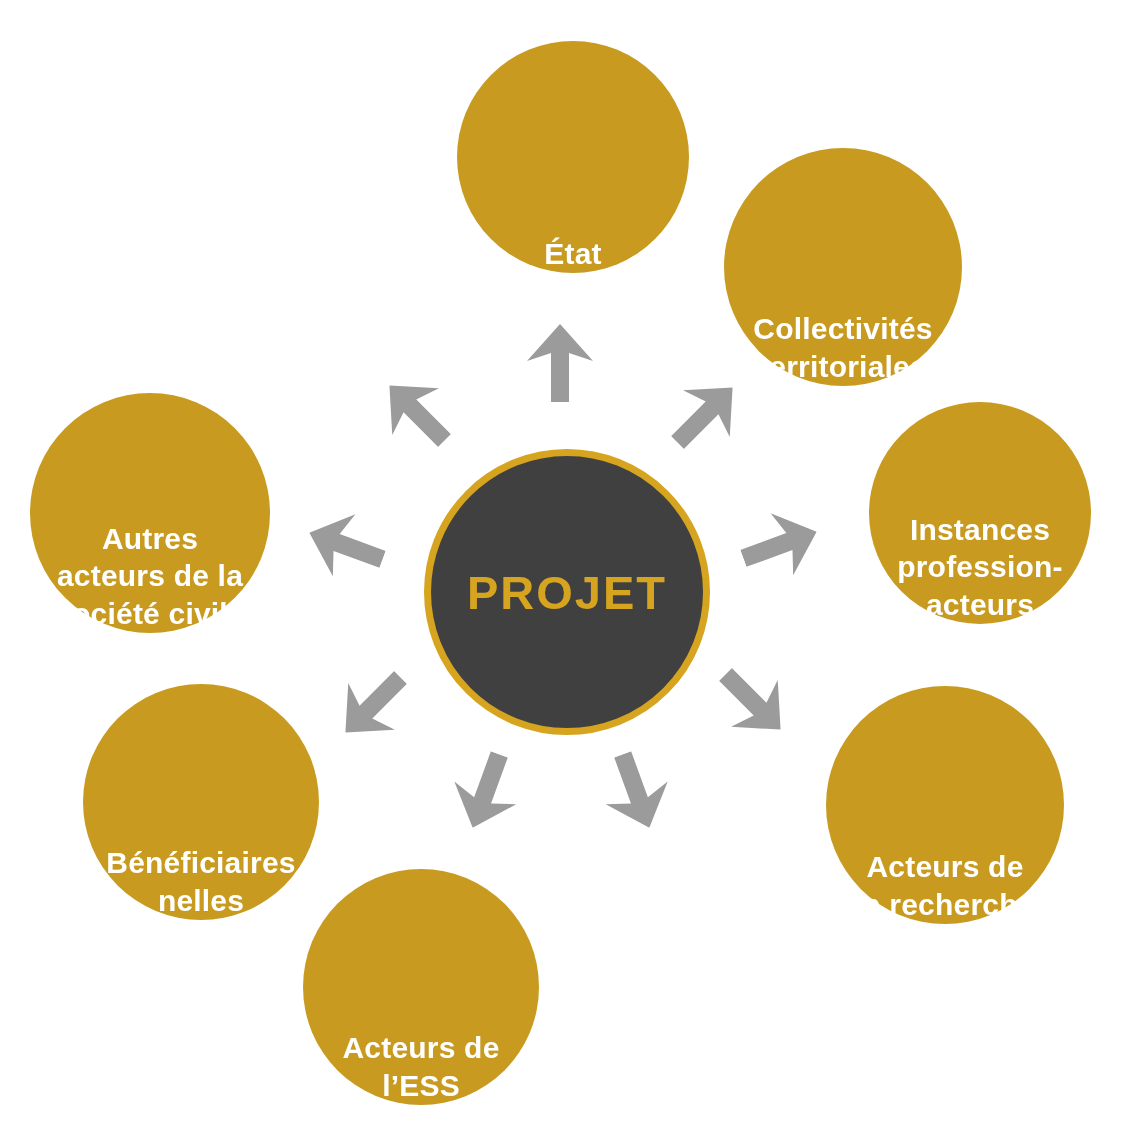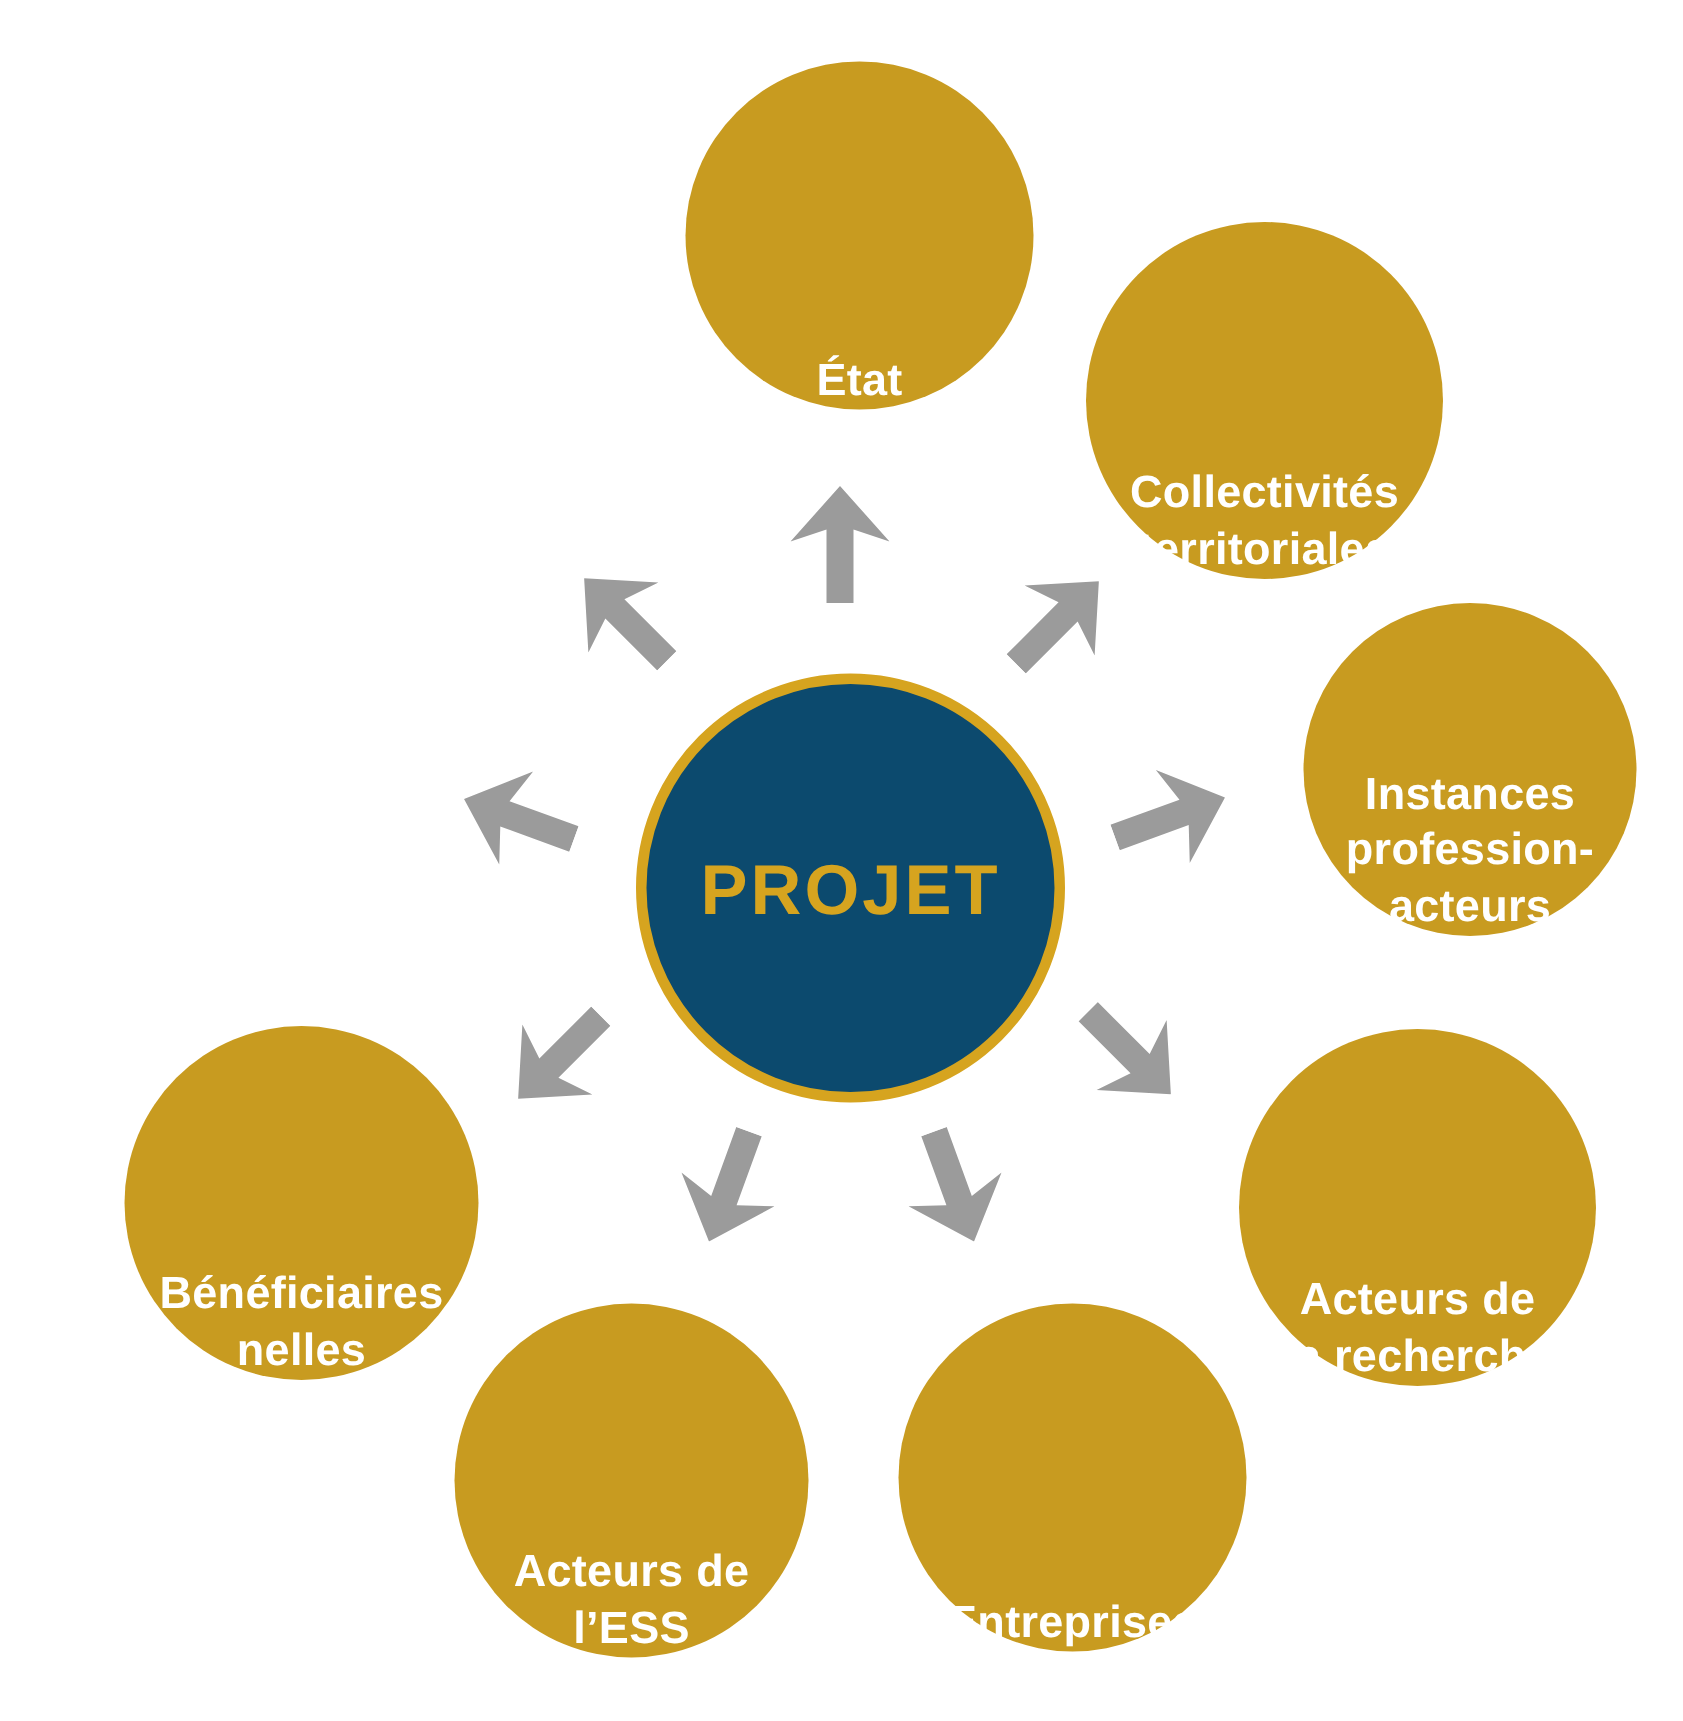--- a/index.html
+++ b/index.html
@@ -47,21 +47,21 @@
   .n-medias        { left: 180px; top: 148px; width: 234px; height: 234px; }
 
   
   .center-circle {
     position: absolute;
     left: 424px; top: 449px;
     width: 286px; height: 286px;
     box-sizing: border-box;
     border: 7px solid var(--center-ring, #D6A41F);
     border-radius: 50%;
-    background: #0c4a6e;
+    background: #404040;
     display: flex;
     align-items: center;
     justify-content: center;
   }
   .center-circle .center-label {
     color: var(--center-label, #D6A41F);
     font-weight: 700;
     font-size: 47px;
     letter-spacing: 2px;
   }
@@ -103,30 +103,32 @@
   </div>
   <div class="node n-instances">
     <span class="label">Instances
 profession-
 acteurs</span>
   </div>
   <div class="node n-recherche">
     <span class="label">Acteurs de
 la recherche</span>
   </div>
-  <div class="node n-entreprises">
-    <span class="label">Entreprises</span>
-  </div>
   <div class="node n-ess">
     <span class="label">Acteurs de
 l’ESS</span>
   </div>
   <div class="node n-beneficiaires">
     <span class="label">Bénéficiaires
 nelles</span>
+  </div>
+  <div class="node n-autres">
+    <span class="label">Autres
+acteurs de la
+société civile</span>
   </div>
 
   <div class="arrow a-etat">
     <svg viewBox="0 0 66 78" aria-hidden="true">
         <polygon points="33,0 66,37 42,29 42,78 24,78 24,29 0,37" fill="currentColor"></polygon>
       </svg>
   </div>
   <div class="arrow a-collectivites">
     <svg viewBox="0 0 66 78" aria-hidden="true">
         <polygon points="33,0 66,37 42,29 42,78 24,78 24,29 0,37" fill="currentColor"></polygon>

